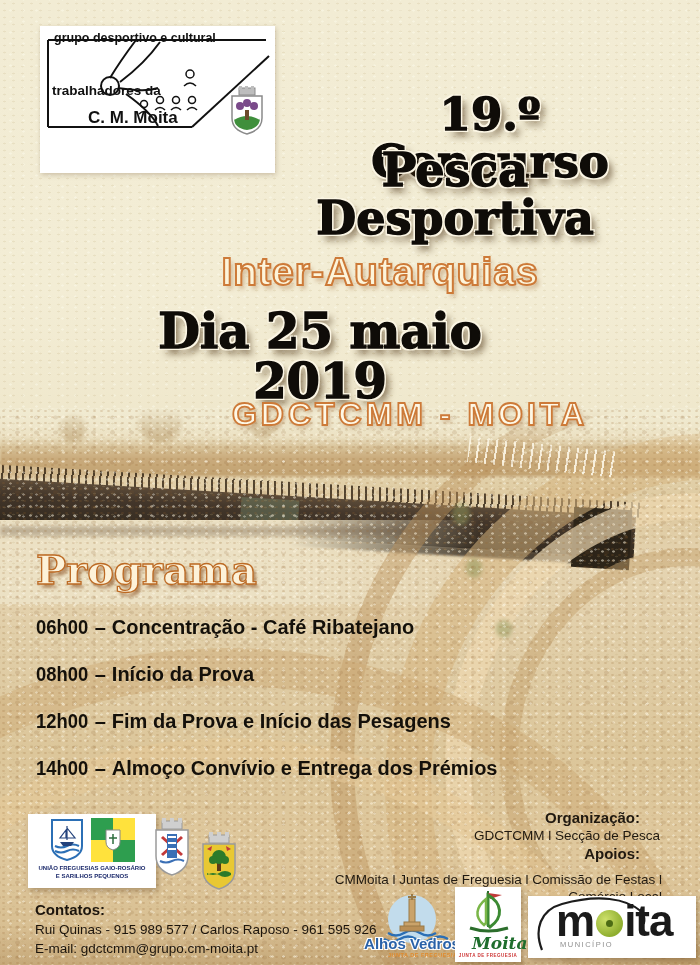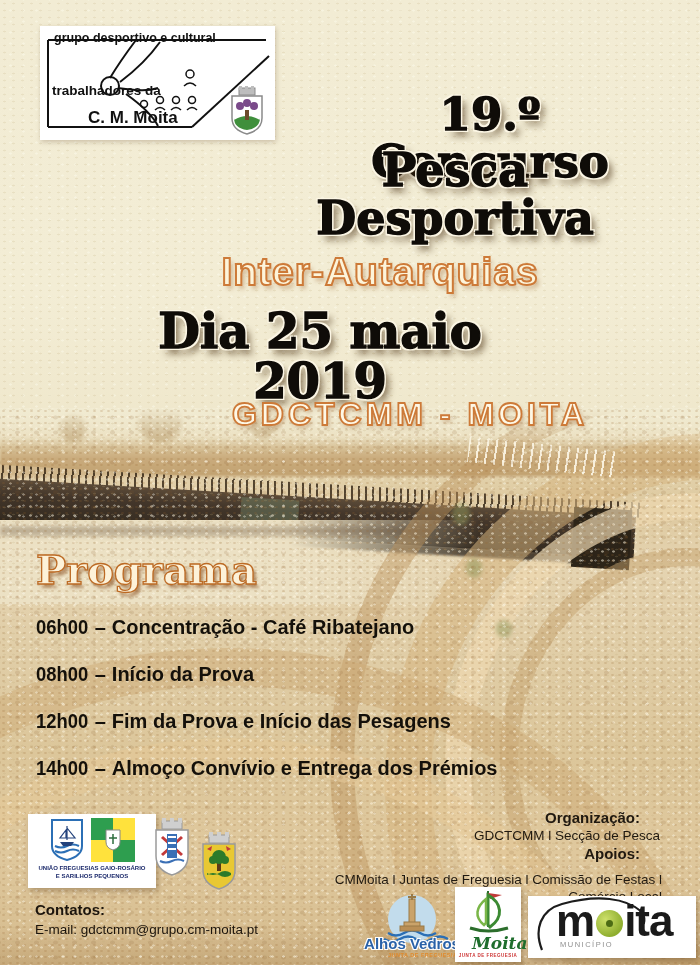--- a/index.html
+++ b/index.html
@@ -75,21 +75,21 @@
   .schedule .t{display:inline-block;transform:scaleX(.92);transform-origin:left;}
   .schedule .sep{margin:0 6px 0 2px;}
   .orgblock{left:280px;top:808px;width:382px;color:#201910;text-align:right;}
   .orgblock .lbl{font-size:15px;font-weight:bold;padding-right:22px;line-height:19px;text-align:right;}
   .orgblock .val{font-size:13.5px;line-height:17px;padding-right:2px;}
   .orgblock .val.wide{margin-top:8px;padding-right:0;}
   .contacts{left:35px;top:900px;color:#1c150d;}
   .contacts .h{font-size:15px;font-weight:bold;line-height:20px;}
   .contacts .l{font-size:13.5px;line-height:19px;}
   
-  .club-logo{left:40px;top:26px;width:235px;height:114px;background:#fff;z-index:5;
+  .club-logo{left:40px;top:26px;width:235px;height:147px;background:#fff;z-index:5;
     box-shadow:1px 2px 5px rgba(90,60,30,.25);}
   .club-logo .art{position:absolute;left:0;top:0;}
   .club-logo .t1{position:absolute;left:14px;top:5px;font-size:12.5px;font-weight:bold;color:#111;}
   .club-logo .t2{position:absolute;left:12px;top:57px;font-size:13.5px;font-weight:bold;color:#111;}
   .club-logo .t3{position:absolute;left:48px;top:82px;font-size:17px;font-weight:bold;color:#111;}
   .whitebox{position:absolute;background:#fff;box-shadow:2px 3px 6px rgba(90,60,30,.35);}
   .uniao{left:28px;top:814px;width:128px;height:74px;z-index:6;text-align:center;}
   .uniao .crests{display:flex;justify-content:center;gap:6px;padding-top:4px;}
   .uniao .txt{font-size:6px;font-weight:bold;color:#1c2a6b;line-height:7.5px;margin-top:3px;}
   .crest{position:absolute;z-index:6;}
@@ -211,20 +211,21 @@
 
   <div class="layer orgblock">
     <div class="lbl">Organização:</div>
     <div class="val">GDCTCMM l Secção de Pesca</div>
     <div class="lbl">Apoios:</div>
     <div class="val wide">CMMoita l Juntas de Freguesia l Comissão de Festas l Comércio Local</div>
   </div>
 
   <div class="layer contacts">
     <div class="h">Contatos:</div>
+    <div class="l">Rui Quinas - 915 989 577 / Carlos Raposo - 961 595 926</div>
     <div class="l">E-mail: gdctcmm@grupo.cm-moita.pt</div>
   </div>
 
   <div class="whitebox uniao">
     <div class="crests">
       <svg width="36" height="44" viewBox="0 0 36 44">
         <path d="M3,2 h30 v26 q0,10 -15,14 q-15,-4 -15,-14 z" fill="#fff" stroke="#2b6fb5" stroke-width="2"></path>
         <path d="M6,28 q6,3 12,0 t12,0 M6,33 q6,3 12,0 t12,0" stroke="#2b6fb5" stroke-width="2" fill="none"></path>
         <path d="M11,24 h14 l-3,4 h-8 z" fill="#23427c"></path>
         <path d="M18,8 v14 M18,10 l8,10 h-8 z M17,12 l-6,8 h6 z" fill="#fff" stroke="#23427c" stroke-width="1.2"></path>

